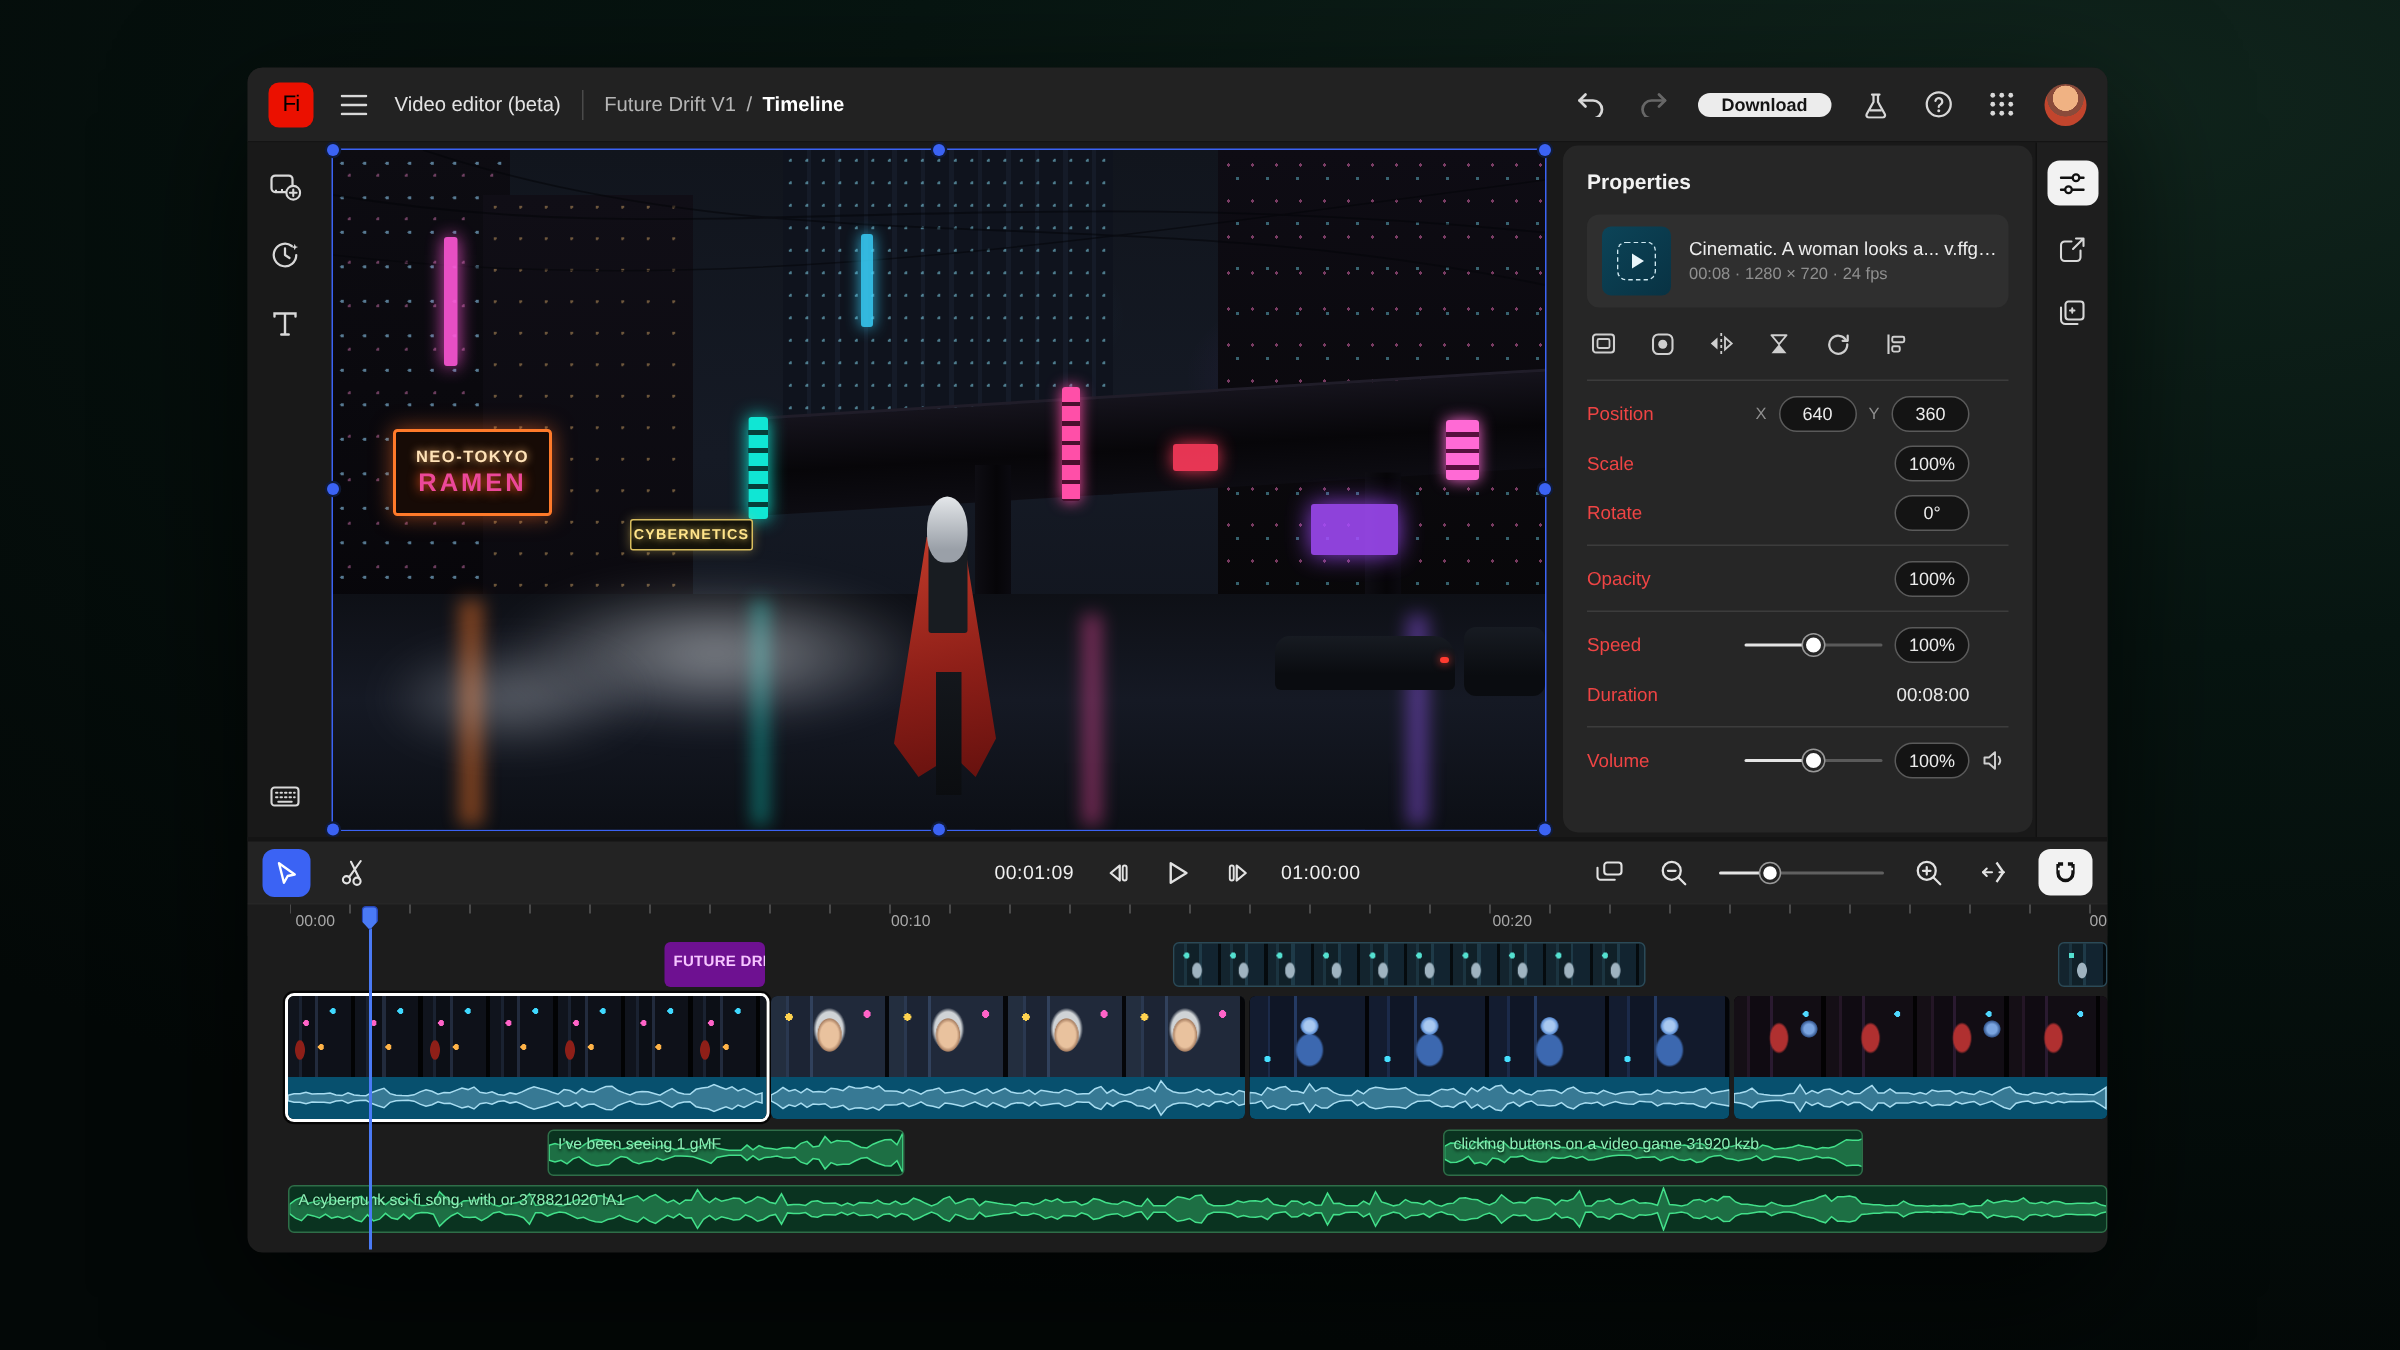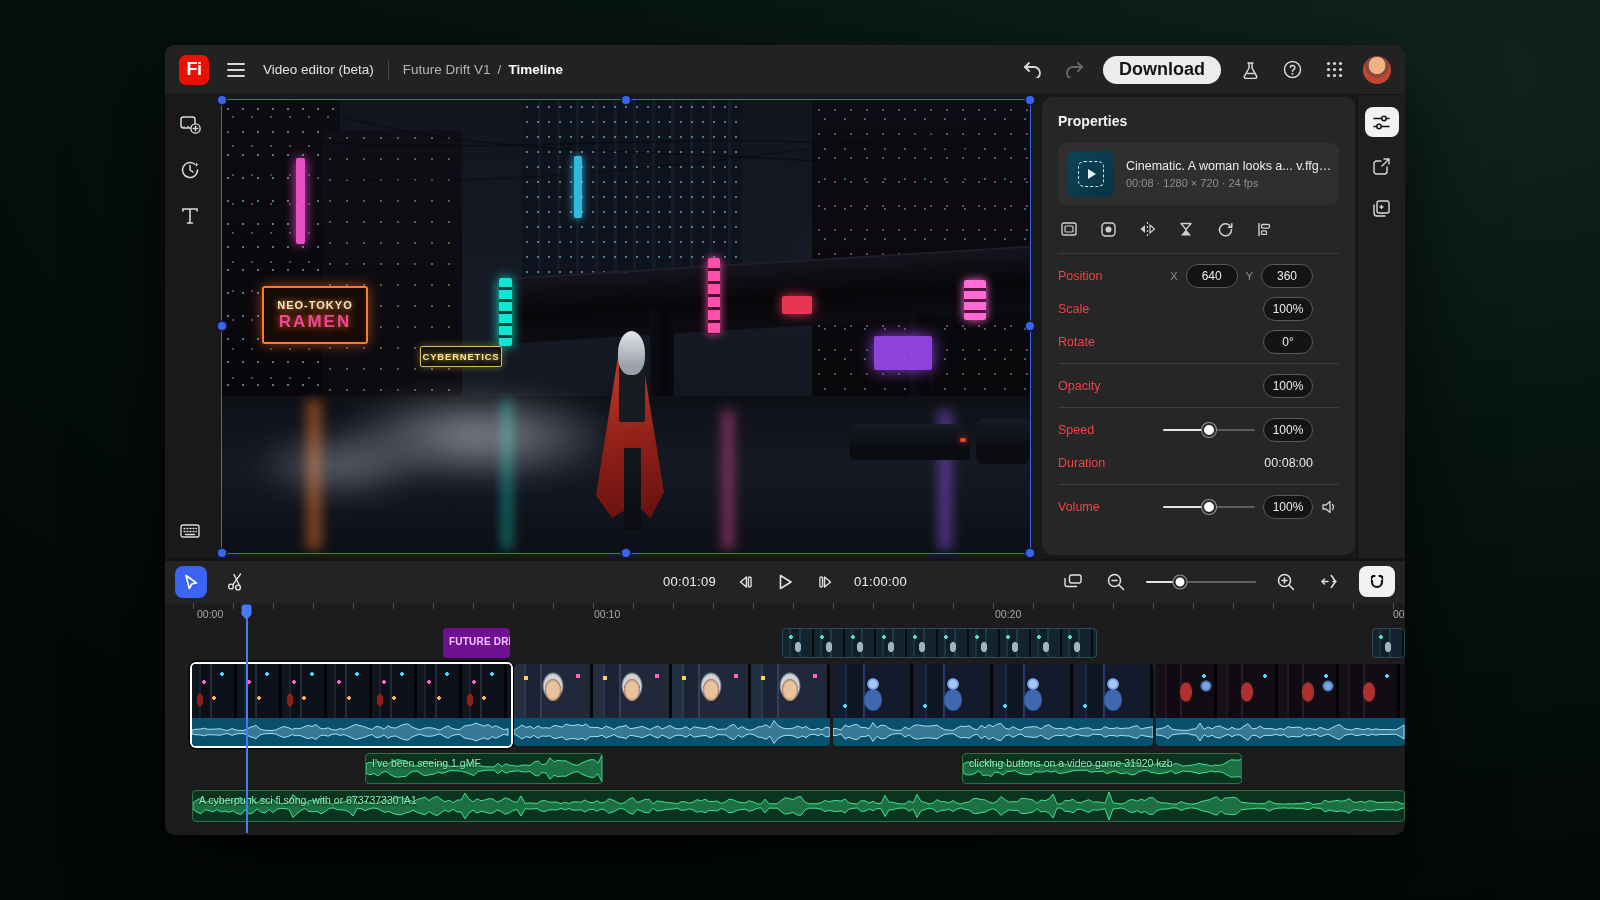--- a/index.html
+++ b/index.html
@@ -12,31 +12,31 @@
   svg{display:block}
   
   .window{
     position:absolute; left:165px; top:45px; width:1240px; height:790px;
     background:#1c1c1c; border-radius:10px; overflow:hidden;
     box-shadow:0 30px 90px rgba(0,0,0,.7);
   }
   
   .topbar{position:absolute;left:0;top:0;width:1240px;height:50px;background:#222;
     border-bottom:1px solid #141414;display:flex;align-items:center;padding:0 14px;gap:14px;}
-  .logo{width:30px;height:30px;border-radius:7px;background:#eb1000;color:#ffffff;
-    font-weight:bold;font-size:18px;display:flex;align-items:center;justify-content:center;letter-spacing:-.5px;}
+  .logo{width:30px;height:30px;border-radius:7px;background:#eb1000;color:#000000;
+    font-weight:normal;font-size:15px;display:flex;align-items:center;justify-content:center;letter-spacing:-.5px;}
   .icon-btn{background:none;border:none;display:flex;align-items:center;justify-content:center;
     width:26px;height:26px;cursor:pointer;color:#d8d8d8;}
   .app-title{font-size:13.5px;color:#e3e3e3;}
   .tb-sep{width:1px;height:20px;background:#4a4a4a;}
   .crumbs{font-size:13.5px;color:#b5b5b5;display:flex;gap:7px;align-items:center;}
   .crumbs .page{color:#fff;font-weight:bold;}
   .tb-right{margin-left:auto;display:flex;align-items:center;gap:16px;}
-  .pill-btn{height:28px;padding:0 16px;border-radius:15px;background:#ececec;color:#141414;
-    font-size:18px;font-weight:bold;border:none;display:flex;align-items:center;cursor:pointer;}
+  .pill-btn{height:16px;padding:0 16px;border-radius:15px;background:#ececec;color:#141414;
+    font-size:12px;font-weight:bold;border:none;display:flex;align-items:center;cursor:pointer;}
   .avatar{width:28px;height:28px;border-radius:50%;border:none;cursor:pointer;overflow:hidden;
     background:radial-gradient(circle at 50% 34%, #f0b283 0 36%, #8a4a3a 37% 52%, #c2452d 53% 100%);}
   .dim{opacity:.38}
   
   .workarea{position:absolute;left:0;top:50px;width:1240px;height:463px;background:#191919;}
   .leftrail{position:absolute;left:0;top:50px;width:50px;height:463px;display:flex;flex-direction:column;
     align-items:center;padding:16px 0 14px;gap:20px;}
   .leftrail .spacer{flex:1}
   .rightrail{position:absolute;left:1192px;top:50px;width:48px;height:463px;background:#1e1e1e;
     border-left:1px solid #111;display:flex;flex-direction:column;align-items:center;padding-top:12px;gap:16px;}
@@ -613,21 +613,21 @@
       </div>
       <div class="aclip" style="left: 797px; width: 280px;">
         <span class="albl">clicking buttons on a video game 31920 kzb</span>
         <svg width="280" height="29" preserveAspectRatio="none">
           <polygon points="0,10.2 4,8.0 8,8.2 12,9.7 16,12.2 20,7.3 24,8.2 28,6.4 32,11.0 36,10.3 40,7.9 44,11.7 48,11.7 52,12.4 56,10.0 60,9.0 64,8.4 68,8.5 72,11.4 76,10.9 80,11.0 84,12.3 88,10.8 92,12.0 96,9.6 100,9.9 104,10.8 108,11.9 112,12.5 116,12.8 120,12.8 124,12.7 128,10.7 132,11.5 136,11.5 140,11.9 144,9.3 148,10.9 152,11.9 156,9.9 160,9.3 164,10.3 168,8.0 172,8.7 176,11.3 180,12.4 184,12.7 188,10.6 192,10.2 196,9.1 200,10.0 204,10.6 208,12.4 212,9.4 216,10.3 220,12.2 224,11.6 228,11.3 232,10.6 236,9.3 240,10.3 244,10.8 248,12.1 252,11.0 256,11.4 260,10.4 264,8.1 268,5.8 272,6.1 276,6.2 280,4.8 280,24.2 276,22.8 272,22.9 268,23.2 264,20.9 260,18.6 256,17.6 252,18.0 248,16.9 244,18.2 240,18.7 236,19.7 232,18.4 228,17.7 224,17.4 220,16.8 216,18.7 212,19.6 208,16.6 204,18.4 200,19.0 196,19.9 192,18.8 188,18.4 184,16.3 180,16.6 176,17.7 172,20.3 168,21.0 164,18.7 160,19.7 156,19.1 152,17.1 148,18.1 144,19.7 140,17.1 136,17.5 132,17.5 128,18.3 124,16.3 120,16.2 116,16.2 112,16.5 108,17.1 104,18.2 100,19.1 96,19.4 92,17.0 88,18.2 84,16.7 80,18.0 76,18.1 72,17.6 68,20.5 64,20.6 60,20.0 56,19.0 52,16.6 48,17.3 44,17.3 40,21.1 36,18.7 32,18.0 28,22.6 24,20.8 20,21.7 16,16.8 12,19.3 8,20.8 4,21.0 0,18.8" fill="rgba(67,224,138,0.35)" stroke="#43e08a" stroke-width="1"></polygon>
         </svg>
       </div>
     </div>
   <div class="track row-a2" id="row-a2">
       <div class="aclip" style="left: 27px; width: 1213px;">
-        <span class="albl">A cyberpunk sci fi song, with or 673737330 lA1</span>
+        <span class="albl">A cyberpunk sci fi song, with or 378821020 lA1</span>
         <svg width="1213" height="30" preserveAspectRatio="none">
           <polygon points="0,11.9 4,8.9 8,7.2 12,11.3 16,10.4 20,9.1 24,11.6 28,8.9 32,9.9 36,8.7 40,10.3 44,7.7 48,6.5 52,11.2 56,7.0 60,8.2 64,12.1 68,9.0 72,8.1 76,11.6 80,8.4 84,11.9 88,12.6 92,12.5 96,11.5 100,3.5 104,7.4 108,10.5 112,12.5 116,9.6 120,9.3 124,9.6 128,7.2 132,9.4 136,12.4 140,13.2 144,11.4 148,11.3 152,10.7 156,9.2 160,4.9 164,12.5 168,12.5 172,10.3 176,12.0 180,13.0 184,12.5 188,10.6 192,8.7 196,9.5 200,7.6 204,6.5 208,6.1 212,8.0 216,8.8 220,10.8 224,8.7 228,7.4 232,6.2 236,9.6 240,6.9 244,5.4 248,8.3 252,10.8 256,9.1 260,11.8 264,9.0 268,9.1 272,2.1 276,8.1 280,10.8 284,7.8 288,9.8 292,8.9 296,7.7 300,8.0 304,11.1 308,9.5 312,6.8 316,8.0 320,10.5 324,11.4 328,4.9 332,12.4 336,12.0 340,12.0 344,12.6 348,10.0 352,9.5 356,11.2 360,11.1 364,11.0 368,12.8 372,11.1 376,12.7 380,10.7 384,10.9 388,11.2 392,9.0 396,11.4 400,11.8 404,9.7 408,12.0 412,11.0 416,7.8 420,9.2 424,11.2 428,12.9 432,11.4 436,8.2 440,6.7 444,11.5 448,10.2 452,8.4 456,8.3 460,12.8 464,9.9 468,10.5 472,11.2 476,11.8 480,12.0 484,13.0 488,10.8 492,10.8 496,12.2 500,11.1 504,8.7 508,9.9 512,8.2 516,10.6 520,10.5 524,10.0 528,12.4 532,11.2 536,8.1 540,8.8 544,10.7 548,11.5 552,11.9 556,9.8 560,10.8 564,12.7 568,13.2 572,8.1 576,12.9 580,12.8 584,12.9 588,9.6 592,6.8 596,7.5 600,8.7 604,6.1 608,5.7 612,11.2 616,12.8 620,12.8 624,12.7 628,11.8 632,9.5 636,10.7 640,9.7 644,9.5 648,10.1 652,8.0 656,11.9 660,12.6 664,13.1 668,9.7 672,9.8 676,12.1 680,10.3 684,12.5 688,12.4 692,4.4 696,11.3 700,11.2 704,12.6 708,12.9 712,12.9 716,9.8 720,12.0 724,3.5 728,10.3 732,11.5 736,12.9 740,12.1 744,8.7 748,10.7 752,10.8 756,12.0 760,9.5 764,12.1 768,13.1 772,11.5 776,11.1 780,7.8 784,7.5 788,8.5 792,8.9 796,11.1 800,12.3 804,10.4 808,5.5 812,8.8 816,11.2 820,10.5 824,10.9 828,7.6 832,7.4 836,8.2 840,9.0 844,12.3 848,9.0 852,9.7 856,8.1 860,3.0 864,12.8 868,13.0 872,9.6 876,9.7 880,8.2 884,11.4 888,11.8 892,10.0 896,8.7 900,11.2 904,10.8 908,11.3 912,12.5 916,1.0 920,12.0 924,12.4 928,13.0 932,12.1 936,9.1 940,8.6 944,10.3 948,8.1 952,9.6 956,6.7 960,6.8 964,10.3 968,11.8 972,11.8 976,12.5 980,13.1 984,13.0 988,10.6 992,12.1 996,13.0 1000,13.0 1004,12.4 1008,10.7 1012,9.6 1016,8.9 1020,7.0 1024,5.8 1028,9.9 1032,6.9 1036,6.9 1040,6.3 1044,7.3 1048,11.3 1052,11.6 1056,12.2 1060,12.1 1064,12.8 1068,12.7 1072,12.5 1076,9.7 1080,11.9 1084,12.8 1088,12.9 1092,13.1 1096,12.7 1100,13.0 1104,12.6 1108,12.8 1112,11.8 1116,11.4 1120,13.4 1124,12.8 1128,12.6 1132,9.0 1136,11.0 1140,10.1 1144,9.4 1148,10.2 1152,9.7 1156,7.6 1160,10.9 1164,11.4 1168,10.3 1172,11.5 1176,9.8 1180,10.2 1184,11.5 1188,11.5 1192,11.1 1196,11.2 1200,11.3 1204,10.6 1208,12.4 1212,13.2 1212,16.8 1208,17.6 1204,19.4 1200,18.7 1196,18.8 1192,18.9 1188,18.5 1184,18.5 1180,19.8 1176,20.2 1172,18.5 1168,19.7 1164,18.6 1160,19.1 1156,22.4 1152,20.3 1148,19.8 1144,20.6 1140,19.9 1136,19.0 1132,21.0 1128,17.4 1124,17.2 1120,16.6 1116,18.6 1112,18.2 1108,17.2 1104,17.4 1100,17.0 1096,17.3 1092,16.9 1088,17.1 1084,17.2 1080,18.1 1076,20.3 1072,17.5 1068,17.3 1064,17.2 1060,17.9 1056,17.8 1052,18.4 1048,18.7 1044,22.7 1040,23.7 1036,23.1 1032,23.1 1028,20.1 1024,24.2 1020,23.0 1016,21.1 1012,20.4 1008,19.3 1004,17.6 1000,17.0 996,17.0 992,17.9 988,19.4 984,17.0 980,16.9 976,17.5 972,18.2 968,18.2 964,19.7 960,23.2 956,23.3 952,20.4 948,21.9 944,19.7 940,21.4 936,20.9 932,17.9 928,17.0 924,17.6 920,18.0 916,29.0 912,17.5 908,18.7 904,19.2 900,18.8 896,21.3 892,20.0 888,18.2 884,18.6 880,21.8 876,20.3 872,20.4 868,17.0 864,17.2 860,27.0 856,21.9 852,20.3 848,21.0 844,17.7 840,21.0 836,21.8 832,22.6 828,22.4 824,19.1 820,19.5 816,18.8 812,21.2 808,24.5 804,19.6 800,17.7 796,18.9 792,21.1 788,21.5 784,22.5 780,22.2 776,18.9 772,18.5 768,16.9 764,17.9 760,20.5 756,18.0 752,19.2 748,19.3 744,21.3 740,17.9 736,17.1 732,18.5 728,19.7 724,26.5 720,18.0 716,20.2 712,17.1 708,17.1 704,17.4 700,18.8 696,18.7 692,25.6 688,17.6 684,17.5 680,19.7 676,17.9 672,20.2 668,20.3 664,16.9 660,17.4 656,18.1 652,22.0 648,19.9 644,20.5 640,20.3 636,19.3 632,20.5 628,18.2 624,17.3 620,17.2 616,17.2 612,18.8 608,24.3 604,23.9 600,21.3 596,22.5 592,23.2 588,20.4 584,17.1 580,17.2 576,17.1 572,21.9 568,16.8 564,17.3 560,19.2 556,20.2 552,18.1 548,18.5 544,19.3 540,21.2 536,21.9 532,18.8 528,17.6 524,20.0 520,19.5 516,19.4 512,21.8 508,20.1 504,21.3 500,18.9 496,17.8 492,19.2 488,19.2 484,17.0 480,18.0 476,18.2 472,18.8 468,19.5 464,20.1 460,17.2 456,21.7 452,21.6 448,19.8 444,18.5 440,23.3 436,21.8 432,18.6 428,17.1 424,18.8 420,20.8 416,22.2 412,19.0 408,18.0 404,20.3 400,18.2 396,18.6 392,21.0 388,18.8 384,19.1 380,19.3 376,17.3 372,18.9 368,17.2 364,19.0 360,18.9 356,18.8 352,20.5 348,20.0 344,17.4 340,18.0 336,18.0 332,17.6 328,25.1 324,18.6 320,19.5 316,22.0 312,23.2 308,20.5 304,18.9 300,22.0 296,22.3 292,21.1 288,20.2 284,22.2 280,19.2 276,21.9 272,27.9 268,20.9 264,21.0 260,18.2 256,20.9 252,19.2 248,21.7 244,24.6 240,23.1 236,20.4 232,23.8 228,22.6 224,21.3 220,19.2 216,21.2 212,22.0 208,23.9 204,23.5 200,22.4 196,20.5 192,21.3 188,19.4 184,17.5 180,17.0 176,18.0 172,19.7 168,17.5 164,17.5 160,25.1 156,20.8 152,19.3 148,18.7 144,18.6 140,16.8 136,17.6 132,20.6 128,22.8 124,20.4 120,20.7 116,20.4 112,17.5 108,19.5 104,22.6 100,26.5 96,18.5 92,17.5 88,17.4 84,18.1 80,21.6 76,18.4 72,21.9 68,21.0 64,17.9 60,21.8 56,23.0 52,18.8 48,23.5 44,22.3 40,19.7 36,21.3 32,20.1 28,21.1 24,18.4 20,20.9 16,19.6 12,18.7 8,22.8 4,21.1 0,18.1" fill="rgba(67,224,138,0.35)" stroke="#43e08a" stroke-width="1"></polygon>
         </svg>
       </div>
     </div>
   <div class="playhead-cap" id="ph-cap" style="left: 76px; top: 559px;"></div>
   <div class="playhead-line" id="ph-line" style="left: 81px; top: 574px; height: 214px;"></div>
 
 </div>
 

